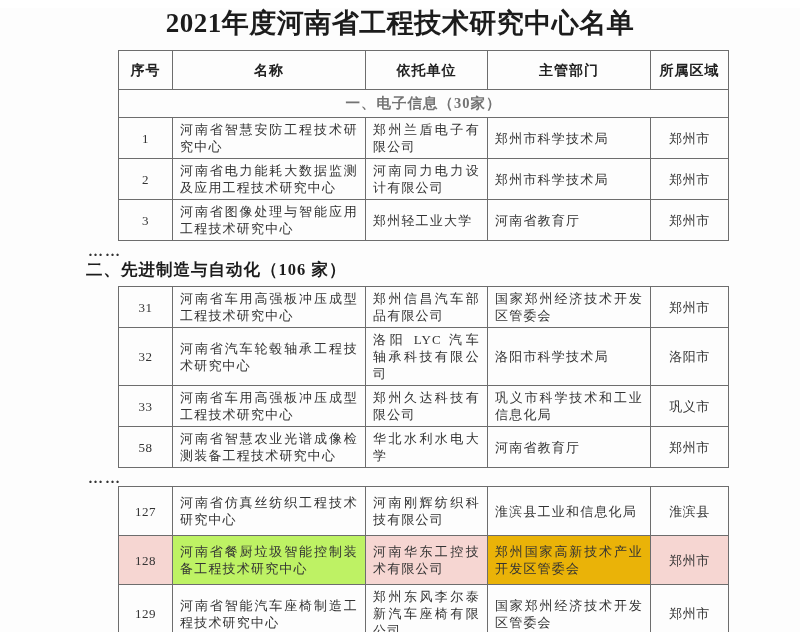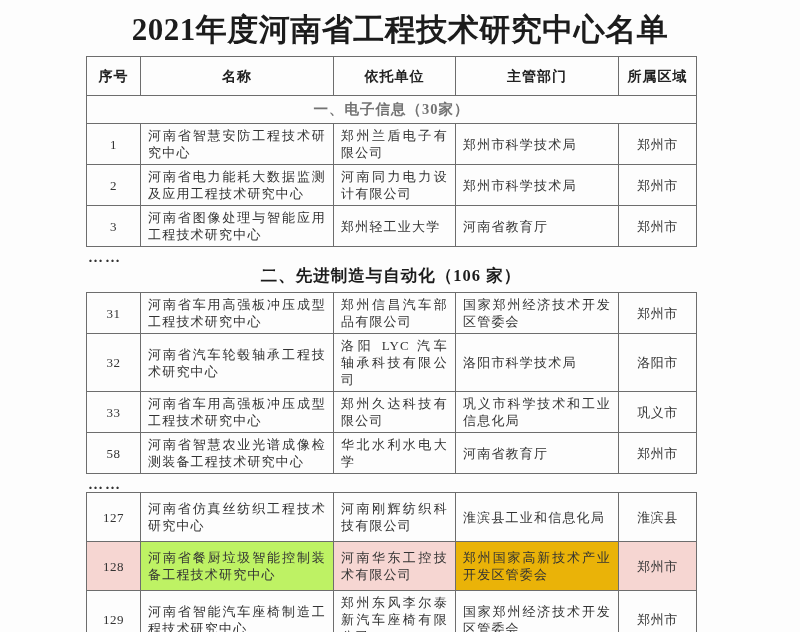--- a/index.html
+++ b/index.html
@@ -14,34 +14,34 @@
     font-family: "Liberation Serif", "DejaVu Serif", serif;
     color: #2f2f2f;
   }
   .doc-page {
     position: relative;
     width: 800px;
     height: 632px;
     background: #fdfdfd;
   }
   .doc-title {
-    margin: 0;
-    padding-top: 14px;
-    text-align: center;
-    font-size: 31px;
+    margin: 8px;
+    padding-top: 0;
+    text-align: center;
+    font-size: 27px;
     line-height: 31px;
     font-weight: bold;
     color: #1c1c1c;
     letter-spacing: 0.5px;
   }
   table.roster {
     border-collapse: collapse;
     table-layout: fixed;
     width: 610px;
-    margin-left: 86px;
+    margin-left: 118px;
     background: #fdfdfd;
   }
   table.t1 { margin-top: 11px; }
   col.c-no     { width: 54px; }
   col.c-name   { width: 193px; }
   col.c-unit   { width: 122px; }
   col.c-dept   { width: 163px; }
   col.c-region { width: 78px; }
   th, td {
     border: 1px solid #6d6d6d;
@@ -82,21 +82,20 @@
     font-size: 15px;
     font-weight: bold;
     letter-spacing: 2px;
     color: #333333;
     line-height: 14px;
   }
   .section-heading {
     margin: 1px 0 5px 0;
     width: 610px;
     margin-left: 86px;
-    text-align: center;
     font-size: 16.5px;
     font-weight: bold;
     color: #1c1c1c;
     letter-spacing: 1px;
   }
 </style>
 </head>
 <body>
 
 <div class="doc-page">

